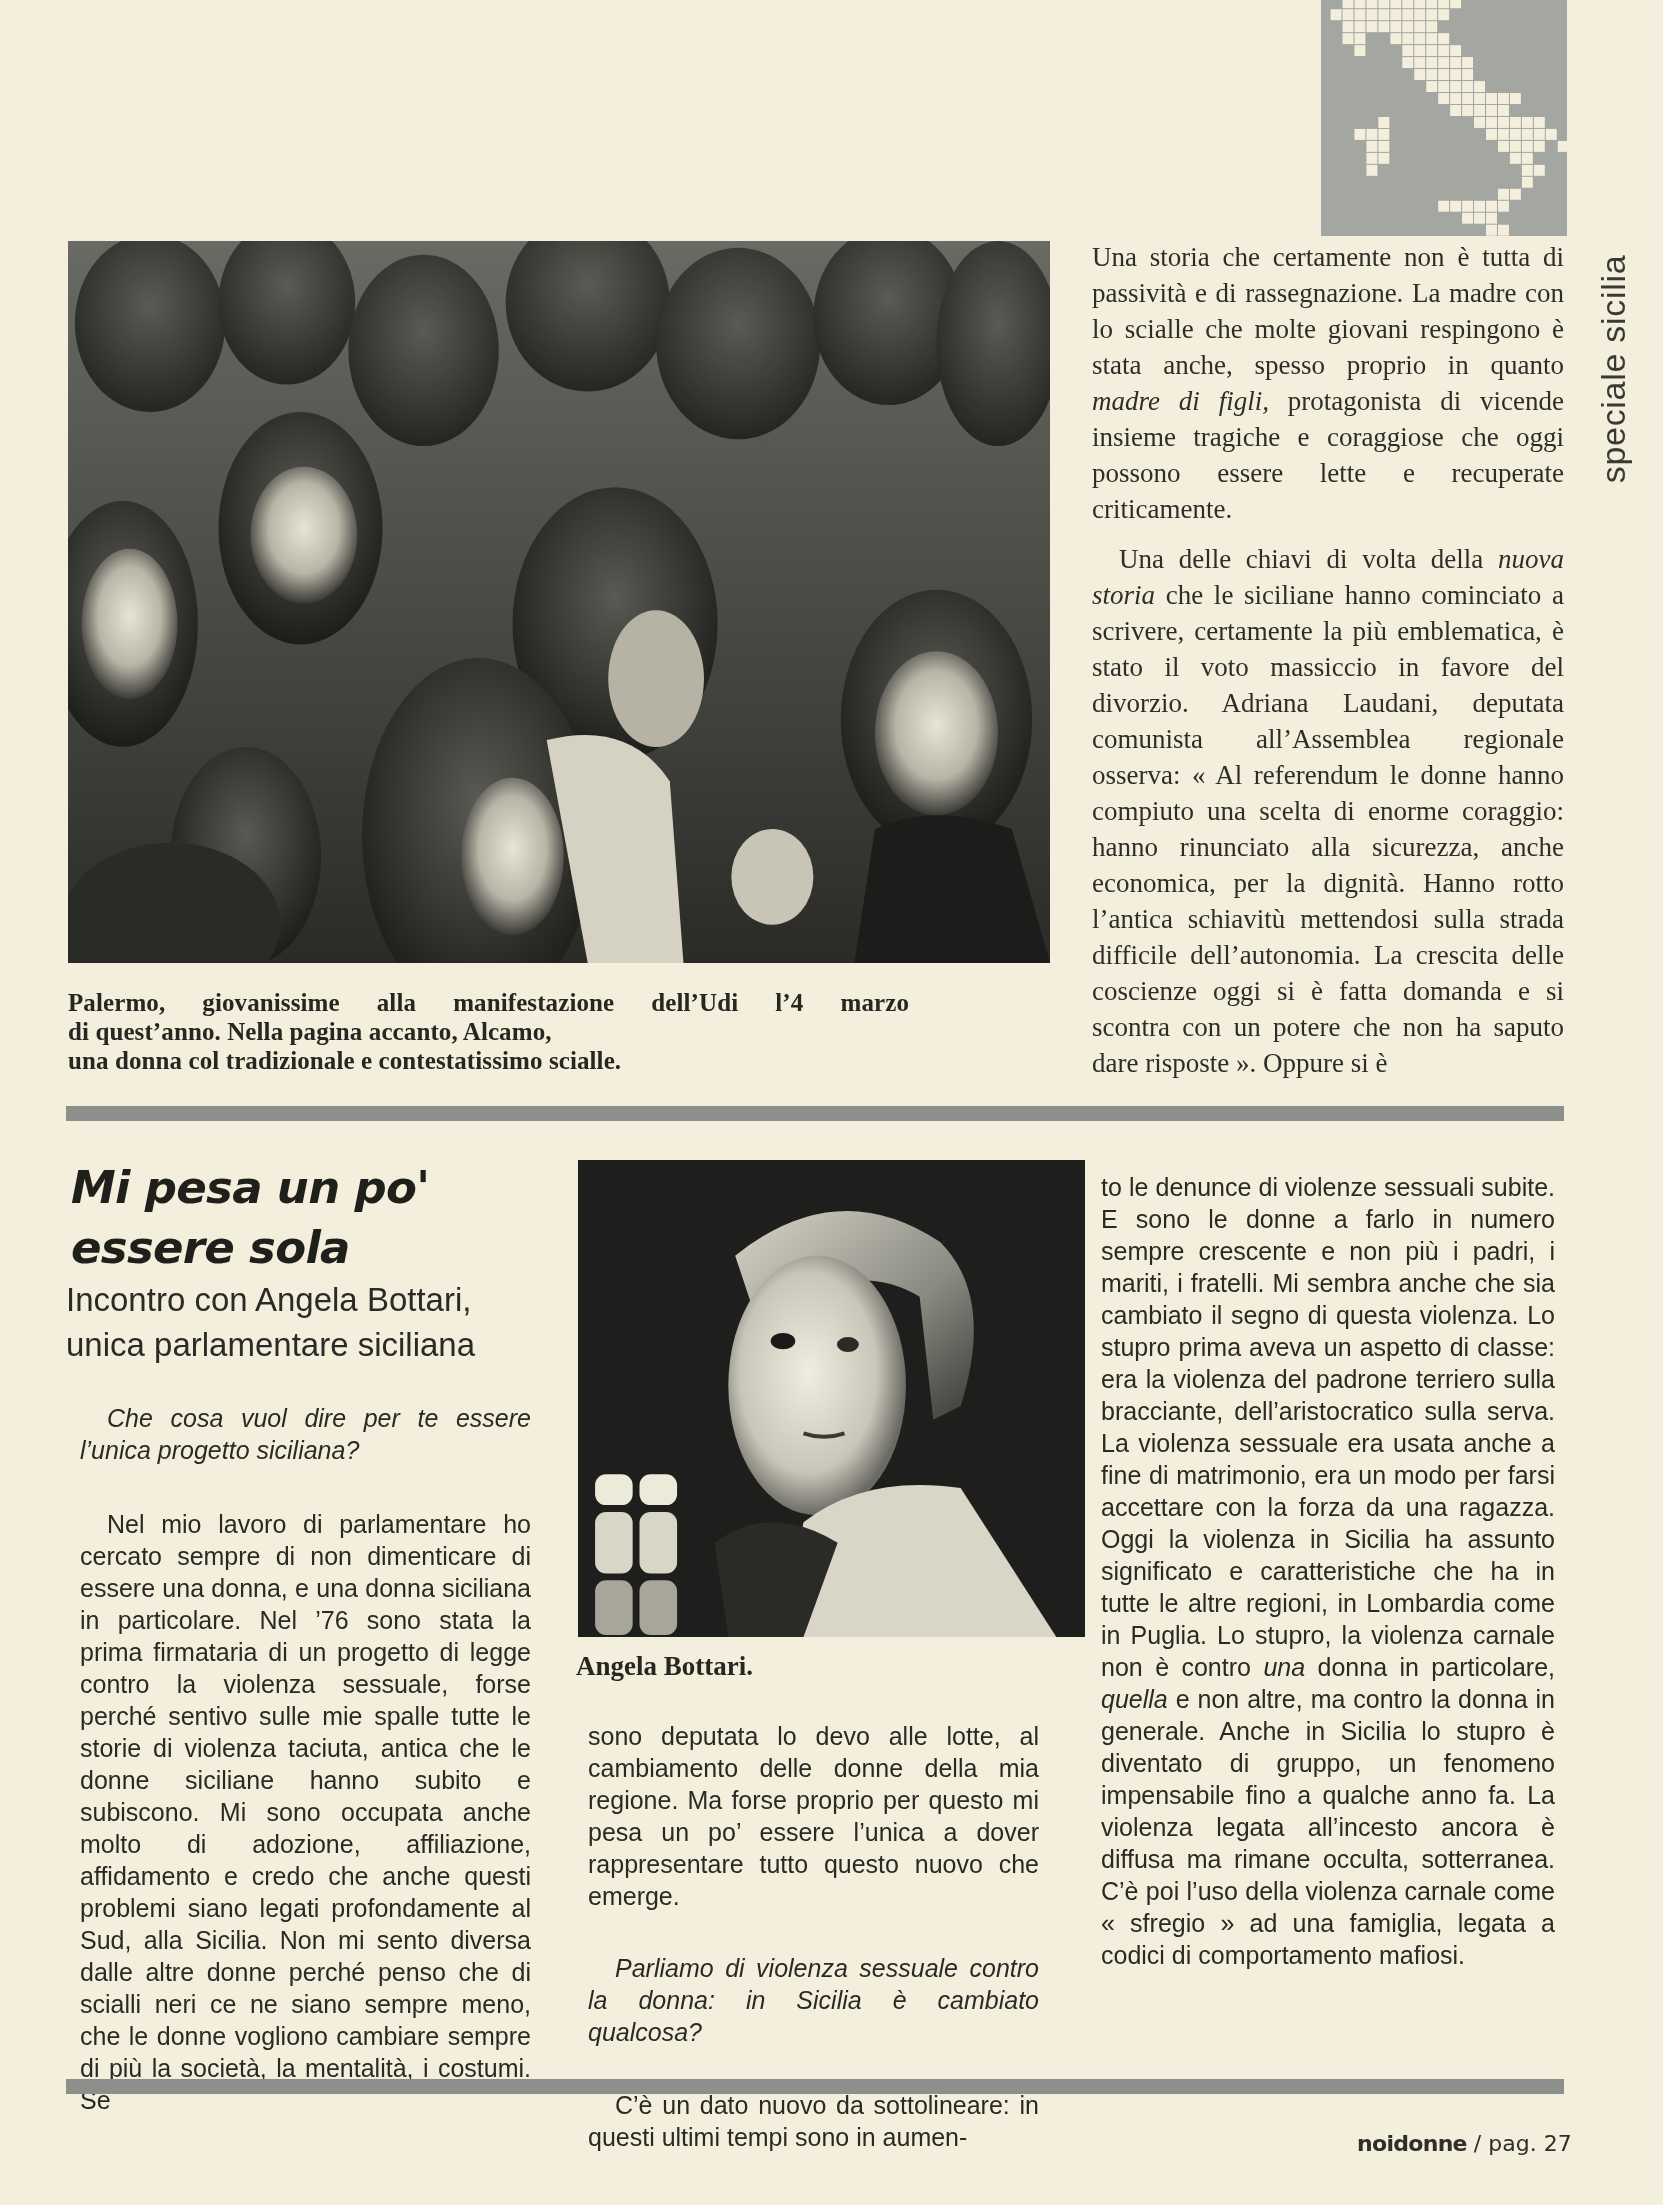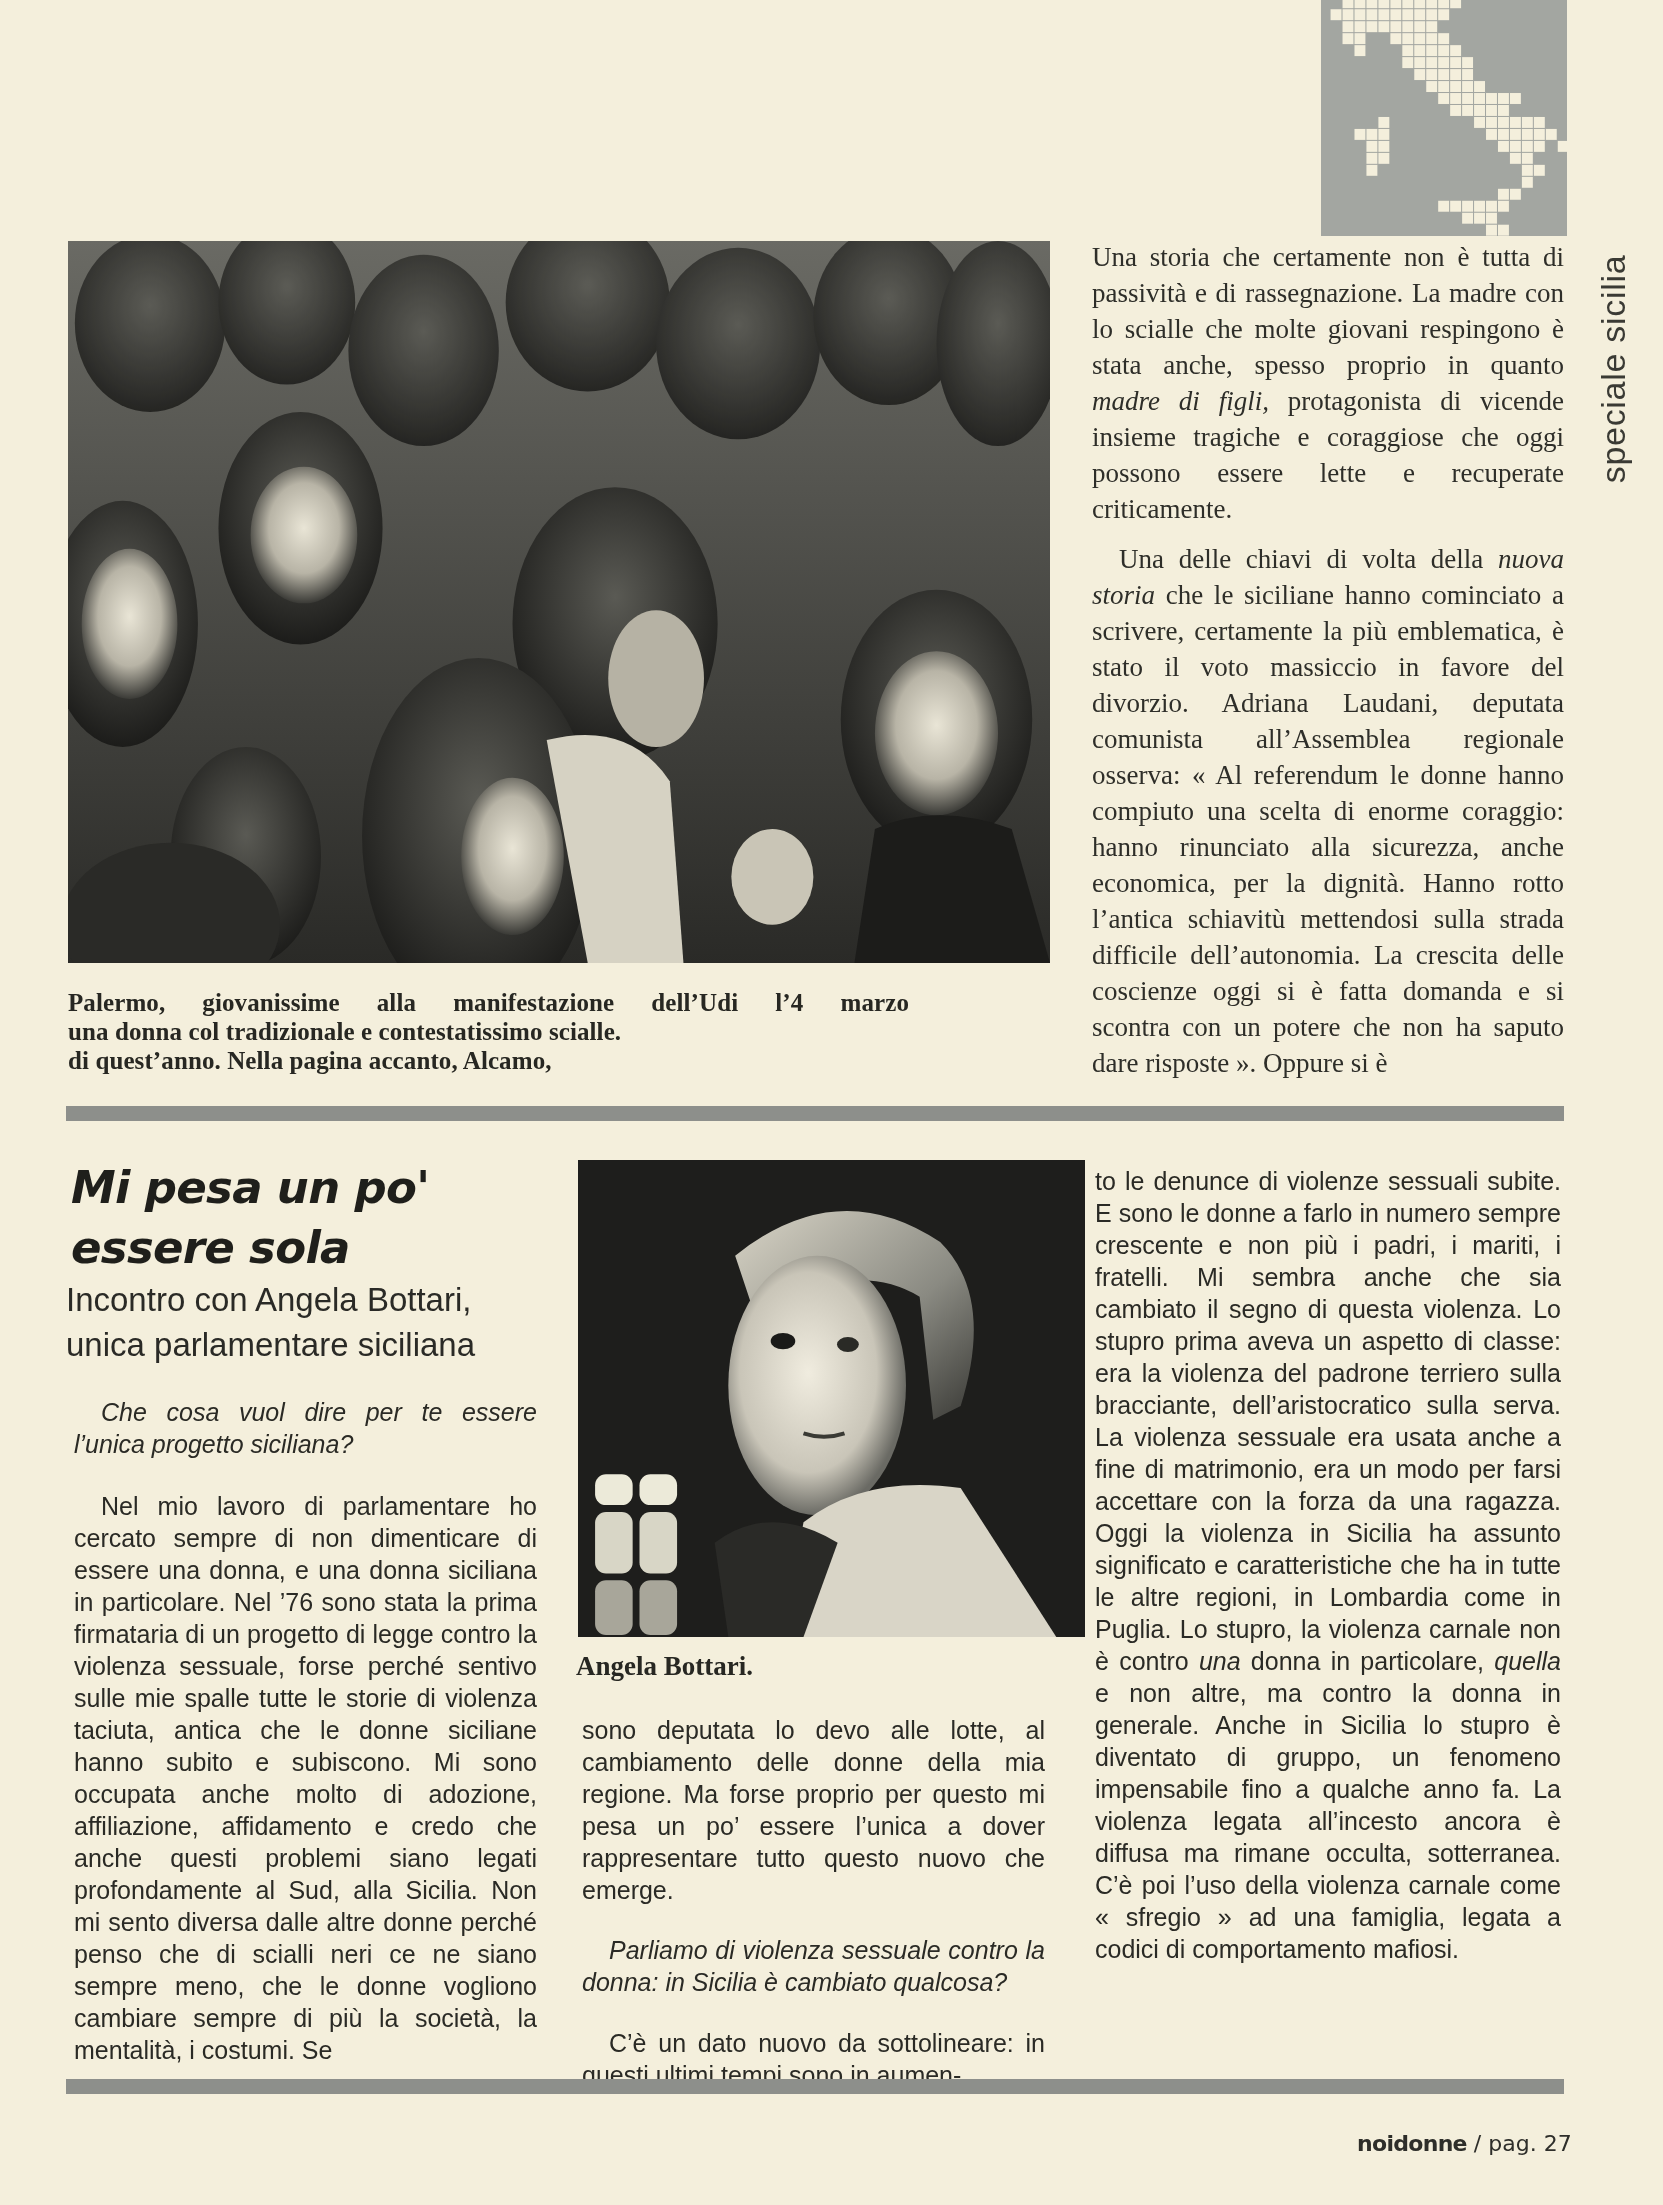--- a/index.html
+++ b/index.html
@@ -71,21 +71,21 @@
       left: 66px; top: 1277px; width: 492px;
       font-family: "Liberation Sans", sans-serif;
       font-size: 33px; line-height: 45px; color: #2a2a26;
     }
 
     .sans {
       font-family: "Liberation Sans", sans-serif;
       font-size: 25px; line-height: 32px; color: #2a2a25;
       text-align: justify;
     }
-    .sans p { margin: 8px; }
+    .sans p { margin: 14px; }
     .sans .indent { text-indent: 27px; }
     .sans .q { font-style: italic; }
     .gap { height: 12.3px; }
 
     #interview-col-1 { left: 66px; top: 1388px; width: 479px; }
     #interview-col-2 { left: 574px; top: 1706px; width: 479px; }
     #interview-col-3 { left: 1087px; top: 1157px; width: 482px; }
 
     #portrait-caption {
       left: 576px; top: 1651px;
@@ -272,22 +272,22 @@
 </div>
 
 <div id="top-right-column" class="abs serif">
     <p><span>Una storia che certamente non è tutta di passività e di rassegnazione. La madre con lo scialle che molte giovani respingono è stata anche, spesso proprio in quanto </span><em>madre di figli,</em><span> protagonista di vicende insieme tragiche e coraggiose che oggi possono essere lette e recuperate criticamente.</span></p>
     <div style="height: 4.1px;"></div>
     <p class="indent"><span>Una delle chiavi di volta della </span><em>nuova storia</em><span> che le siciliane hanno cominciato a scrivere, certamente la più emblematica, è stato il voto massiccio in favore del divorzio. Adriana Laudani, deputata comunista all’Assemblea regionale osserva: « Al referendum le donne hanno compiuto una scelta di enorme coraggio: hanno rinunciato alla sicurezza, anche economica, per la dignità. Hanno rotto l’antica schiavitù mettendosi sulla strada difficile dell’autonomia. La crescita delle coscienze oggi si è fatta domanda e si scontra con un potere che non ha saputo dare risposte ». Oppure si è</span></p>
   </div>
 
 <div id="crowd-caption" class="abs">
   <div style="text-align:justify;text-align-last:justify;">Palermo, giovanissime alla manifestazione dell’Udi l’4 marzo</div>
+  <div>di quest’anno. Nella pagina accanto, Alcamo,</div>
   <div>una donna col tradizionale e contestatissimo scialle.</div>
-  <div>di quest’anno. Nella pagina accanto, Alcamo,</div>
 </div>
 
 <div id="divider-top" class="abs bar"></div>
 
 <div id="headline" class="abs">Mi pesa un po' essere sola</div>
 <div id="subheadline" class="abs">Incontro con Angela Bottari, unica parlamentare siciliana</div>
 
 <div id="interview-col-1" class="abs sans">
     <p class="indent q">Che cosa vuol dire per te essere l’unica progetto siciliana?</p>
     <div class="gap" style="height: 13.7px;"></div>

